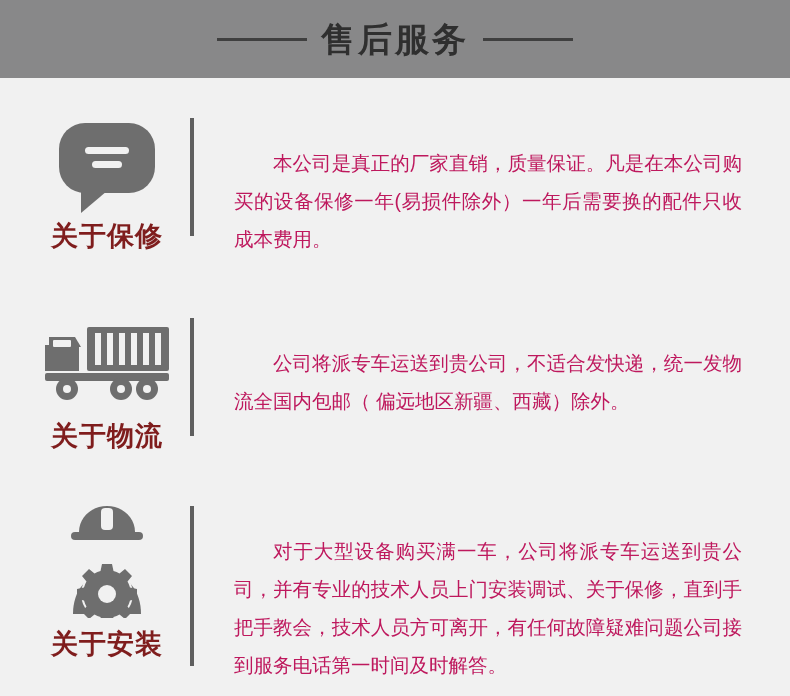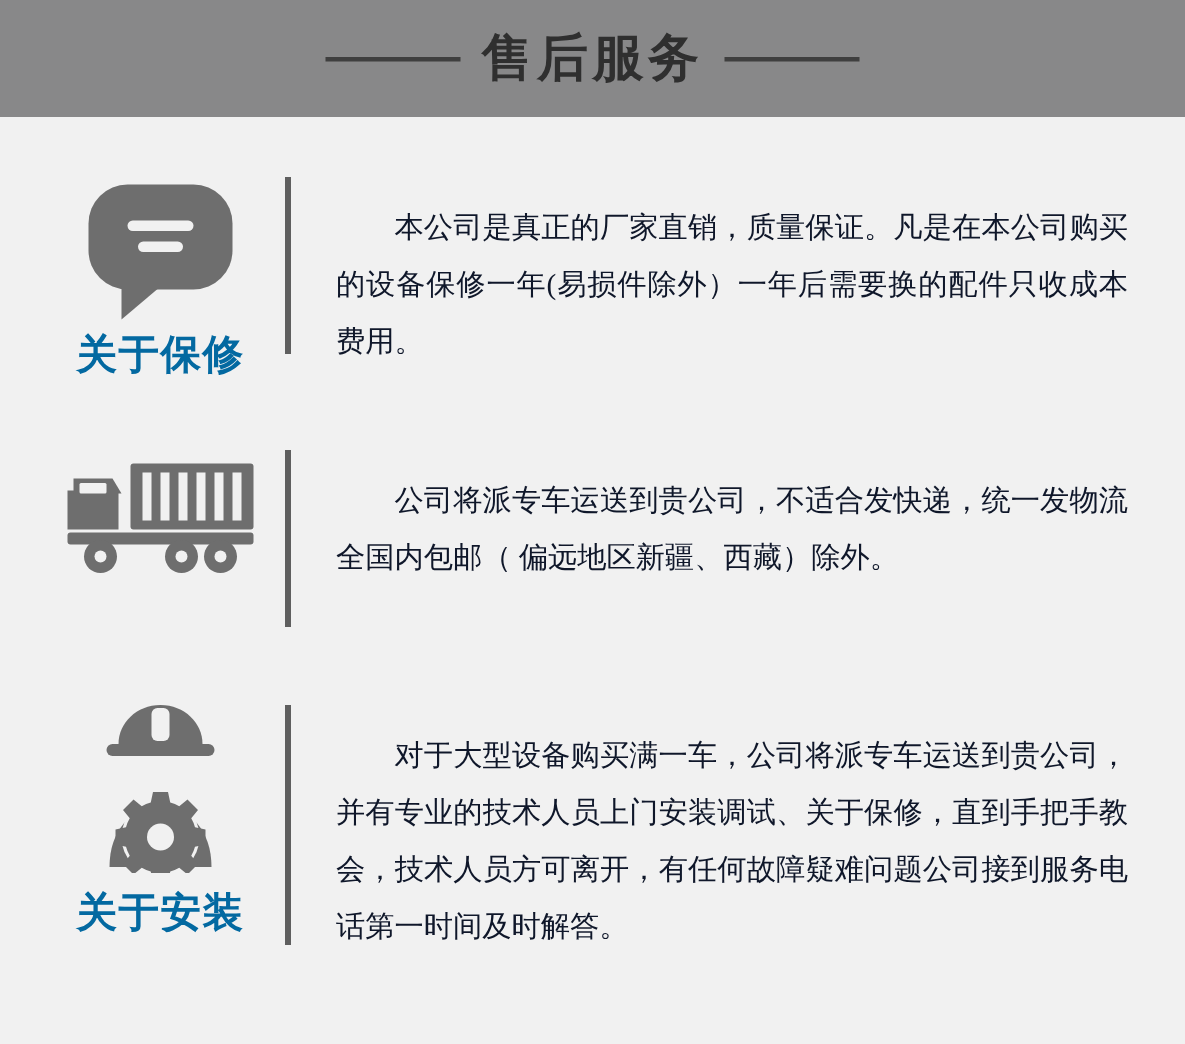--- a/index.html
+++ b/index.html
@@ -86,21 +86,21 @@
     height: 100px;
     display: flex;
     align-items: center;
     justify-content: center;
   }
   .icon-label {
     margin-top: 6px;
     font-family: "DejaVu Sans", "Liberation Sans", sans-serif;
     font-size: 27px;
     font-weight: bold;
-    color: #0369a1;
+    color: #7f1d1d;
     letter-spacing: 1px;
     white-space: nowrap;
   }
 
   .divider {
     width: 4px;
     background: #5f5f5f;
     align-self: stretch;
     margin: 6px 0 0 0;
     min-height: 110px;
@@ -108,27 +108,27 @@
   .divider-1 { height: 118px; }
   .divider-2 { height: 118px; }
   .divider-3 { height: 160px; }
 
   .text-col {
     flex: 1;
     padding-left: 26px;
     padding-top: 18px;
   }
   .para {
-    font-family: Liberation Serif, serif;
+    font-family: Liberation Sans, sans-serif;
     font-size: 19.5px;
     line-height: 38px;
-    color: #0f172a;
+    color: #be185d;
     text-indent: 2em;
     text-align: justify;
-    margin: 4px;
+    margin: 14px;
   }
 
   
   .speech {
     position: relative;
     width: 96px;
     height: 78px;
   }
   .speech-bubble {
     width: 96px;
@@ -221,20 +221,21 @@
             <rect class="f" x="2" y="50" width="124" height="8" rx="2"></rect>
 
             <circle class="f" cx="24" cy="66" r="11"></circle>
             <circle class="g" cx="24" cy="66" r="4"></circle>
             <circle class="f" cx="78" cy="66" r="11"></circle>
             <circle class="g" cx="78" cy="66" r="4"></circle>
             <circle class="f" cx="104" cy="66" r="11"></circle>
             <circle class="g" cx="104" cy="66" r="4"></circle>
           </svg>
         </div>
+        <div class="icon-label">关于物流</div>
       </div>
       <div class="divider divider-2"></div>
       <div class="text-col">
         <p class="para">公司将派专车运送到贵公司，不适合发快递，统一发物流全国内包邮（ 偏远地区新疆、西藏）除外。</p>
       </div>
     </div>
 
     <div class="row row-3">
       <div class="icon-col">
         <div class="icon-art" style="height:120px">

